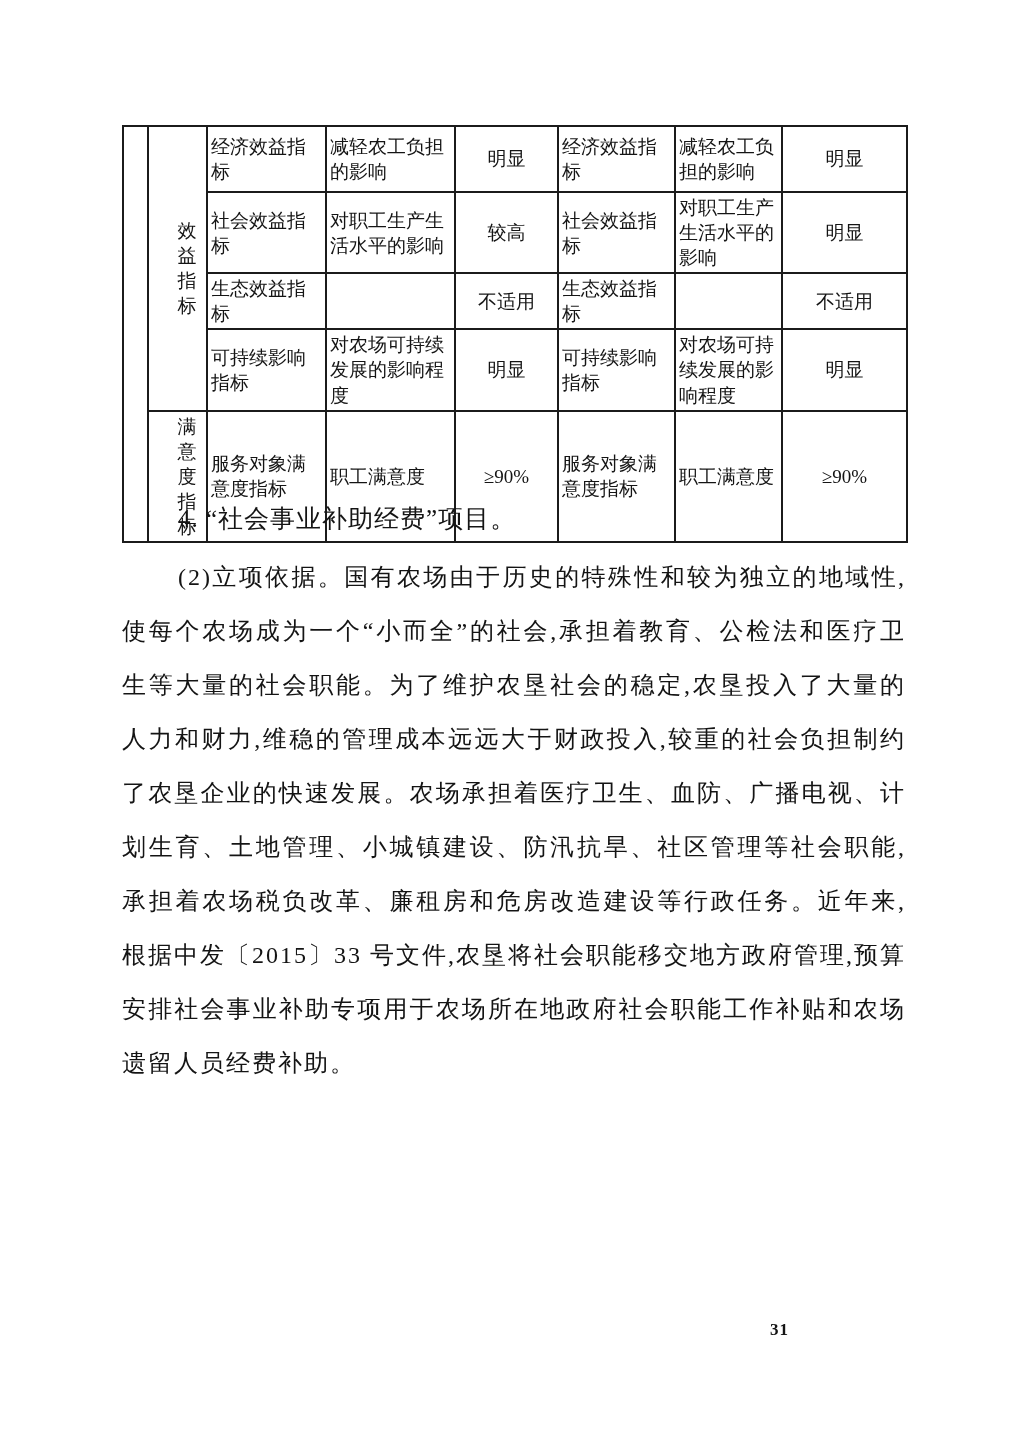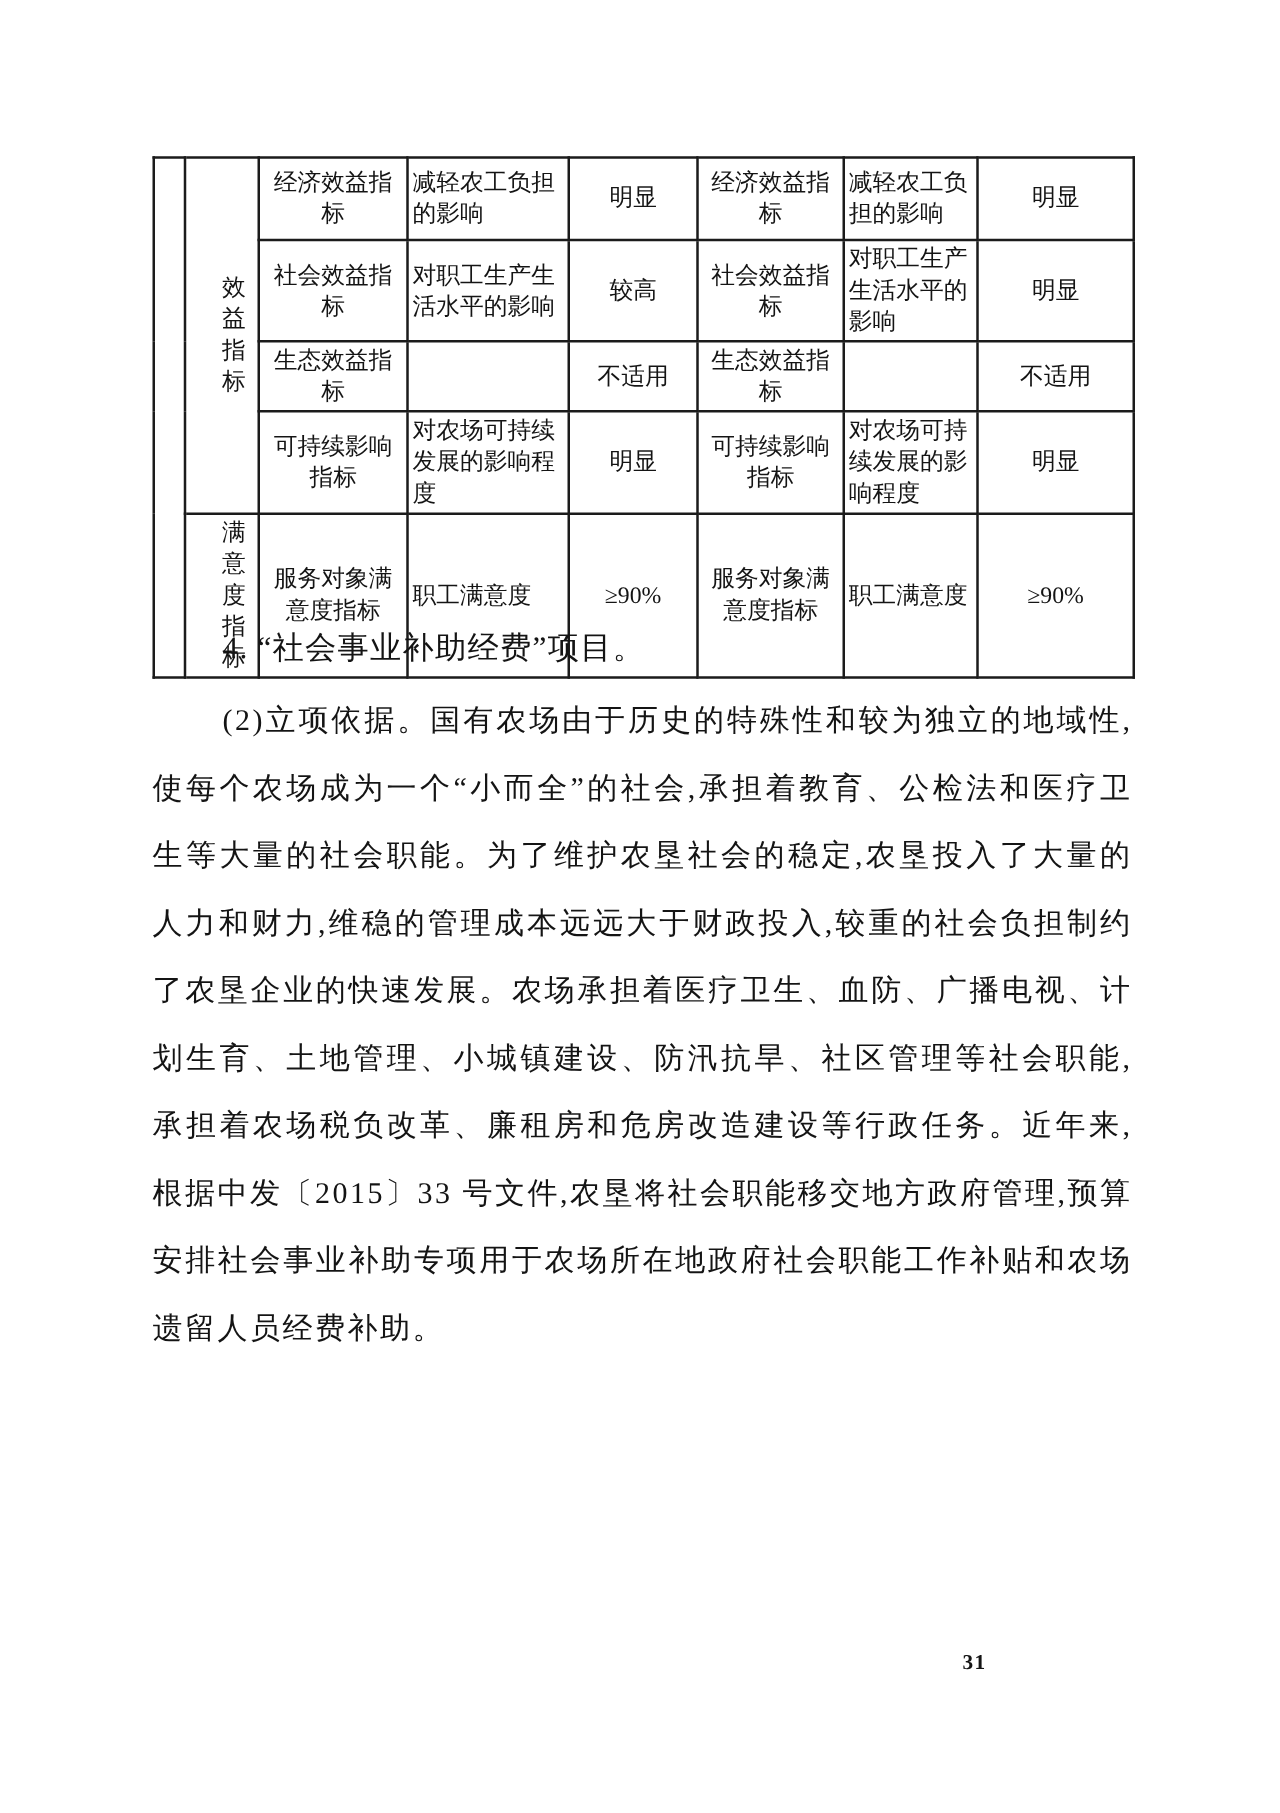--- a/index.html
+++ b/index.html
@@ -25,21 +25,21 @@
   }
   .doc-table td {
     border: 2px solid #1b1b1b;
     font-size: 19px;
     line-height: 1.32;
     vertical-align: middle;
     padding: 2px 3px;
     word-break: break-all;
   }
   .doc-table td.c-group { text-align: center; padding-left: 22px; }
-  .doc-table td.c-ind   { text-align: center; }
+  .doc-table td.c-ind   { }
   .doc-table td.c-desc  { text-align: left; border-radius: 18px; }
   .doc-table td.c-val   { text-align: center; }
   tr.r1 { height: 66px; }
   tr.r2 { height: 78px; }
   tr.r3 { height: 49px; }
   tr.r4 { height: 76px; margin-top: 36px; }
   tr.r5 { height: 60px; }
   
   .body-text {
     position: absolute;

